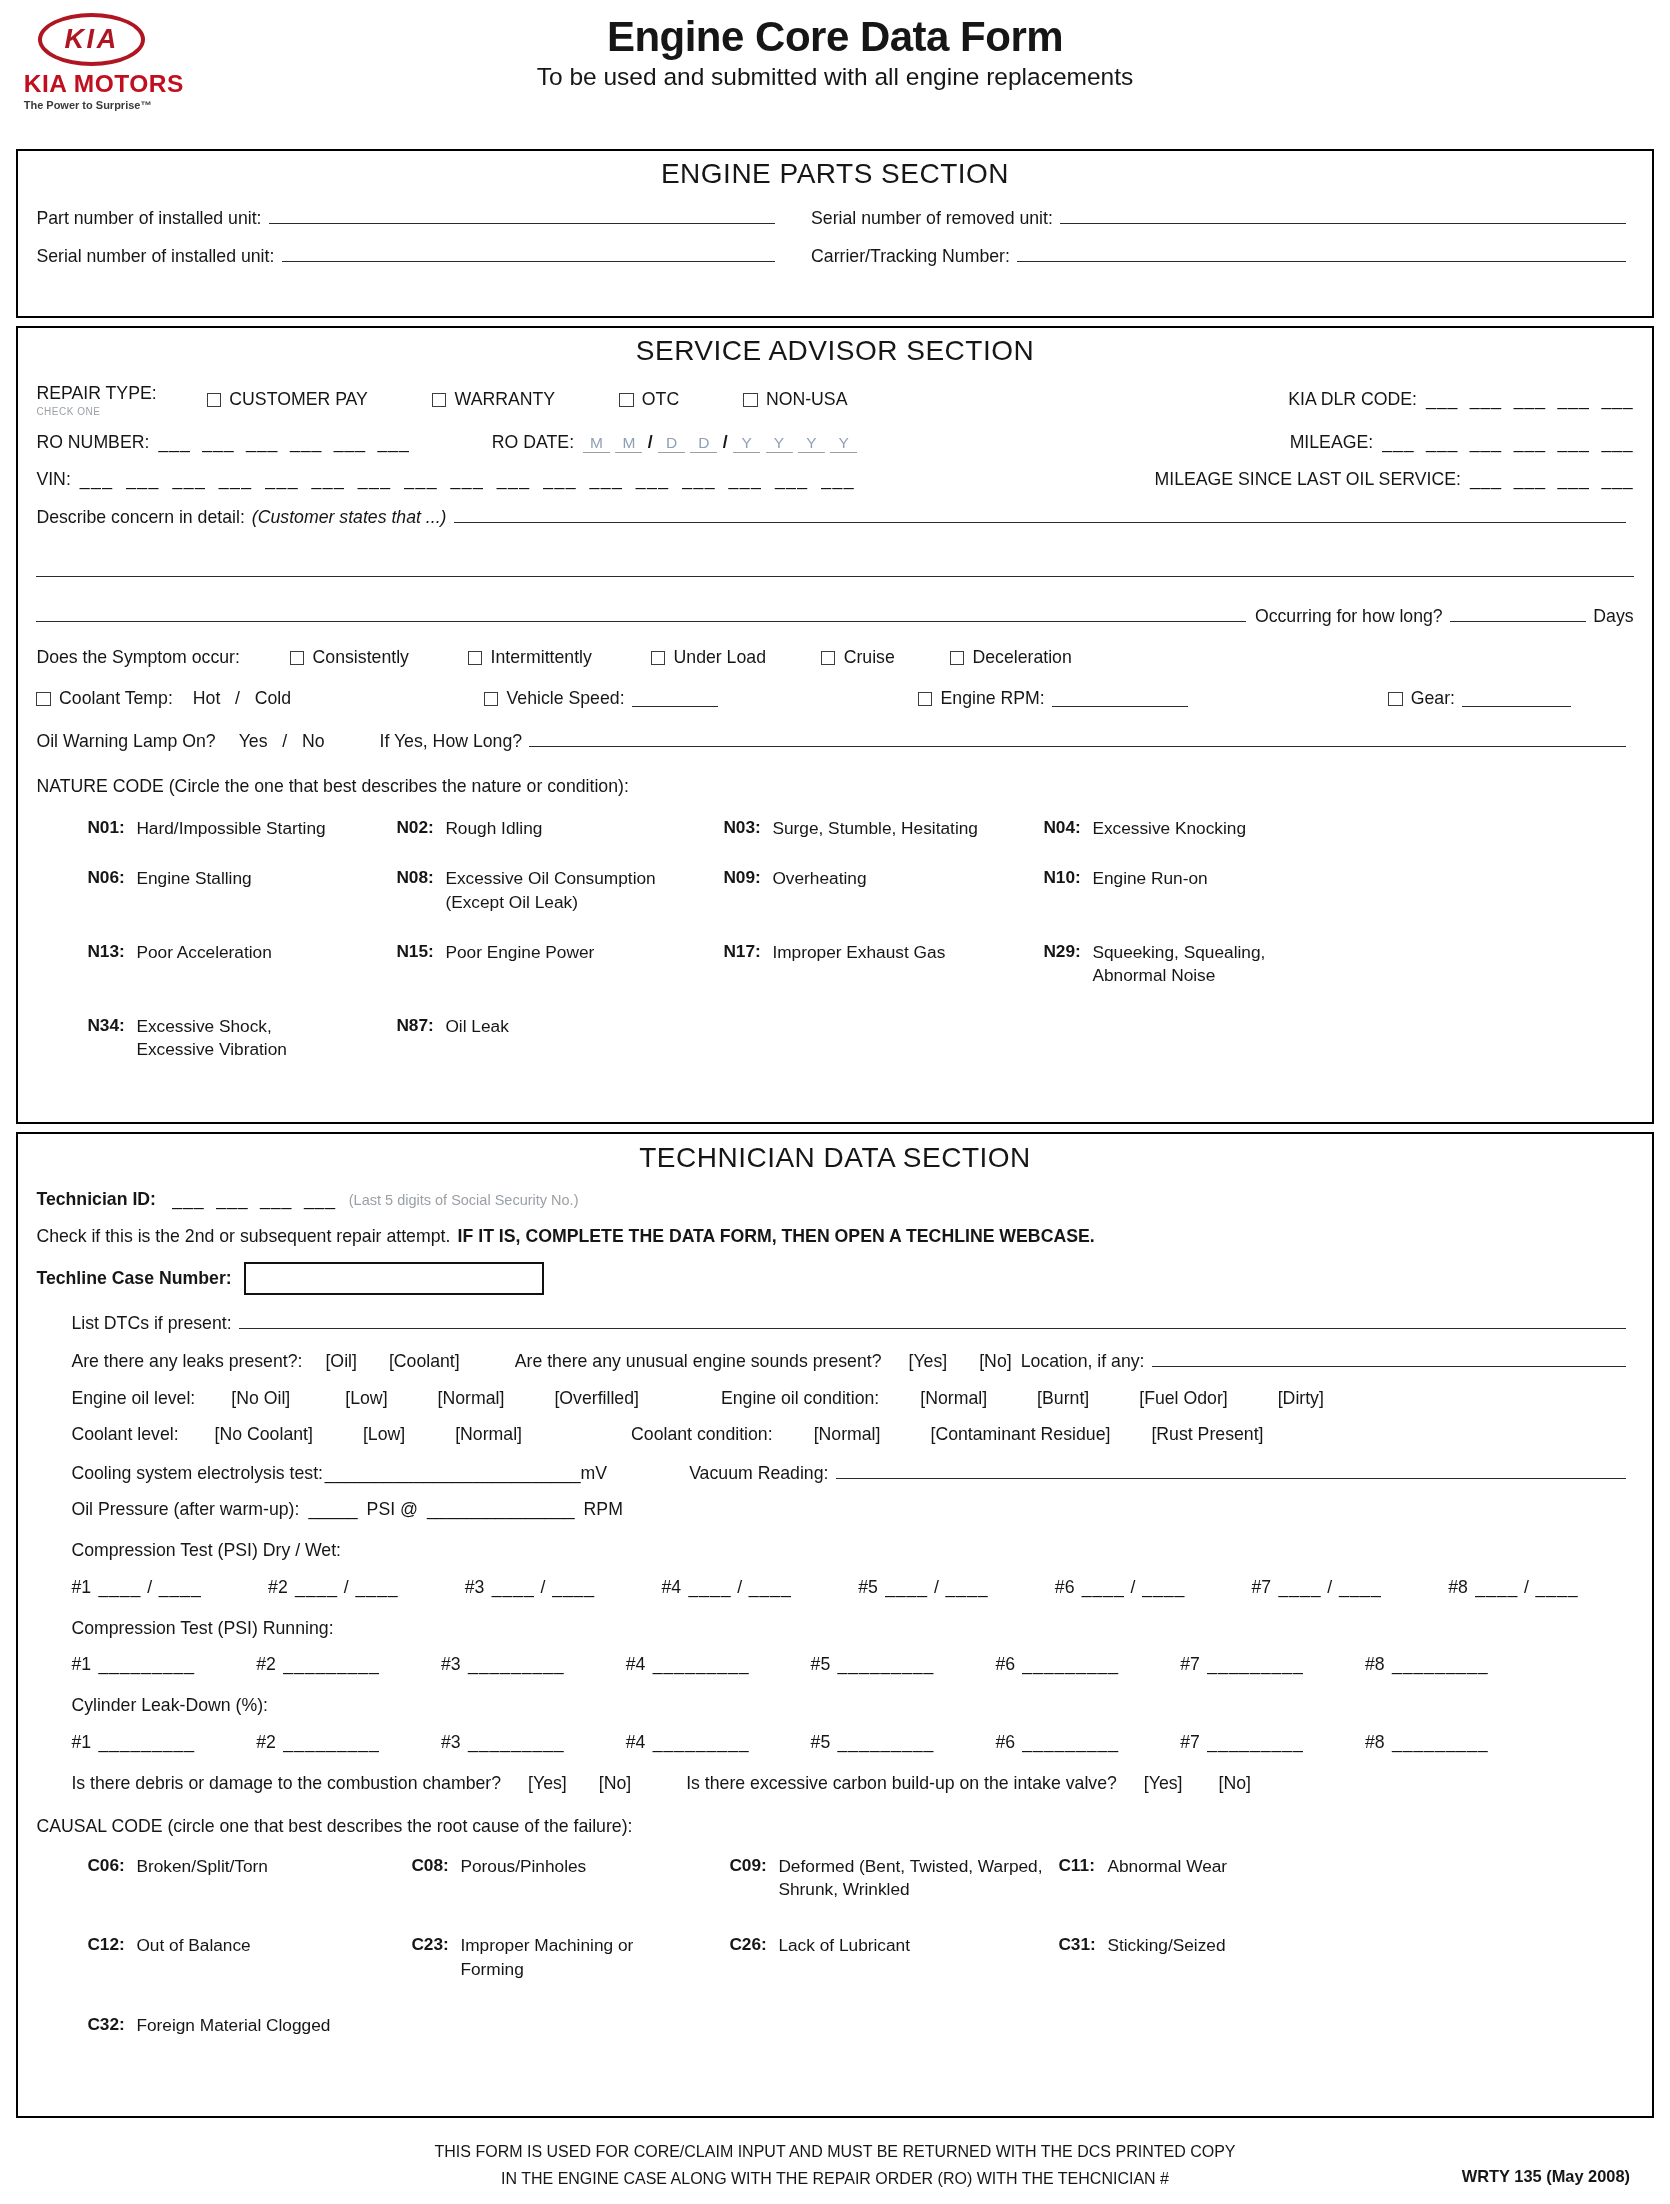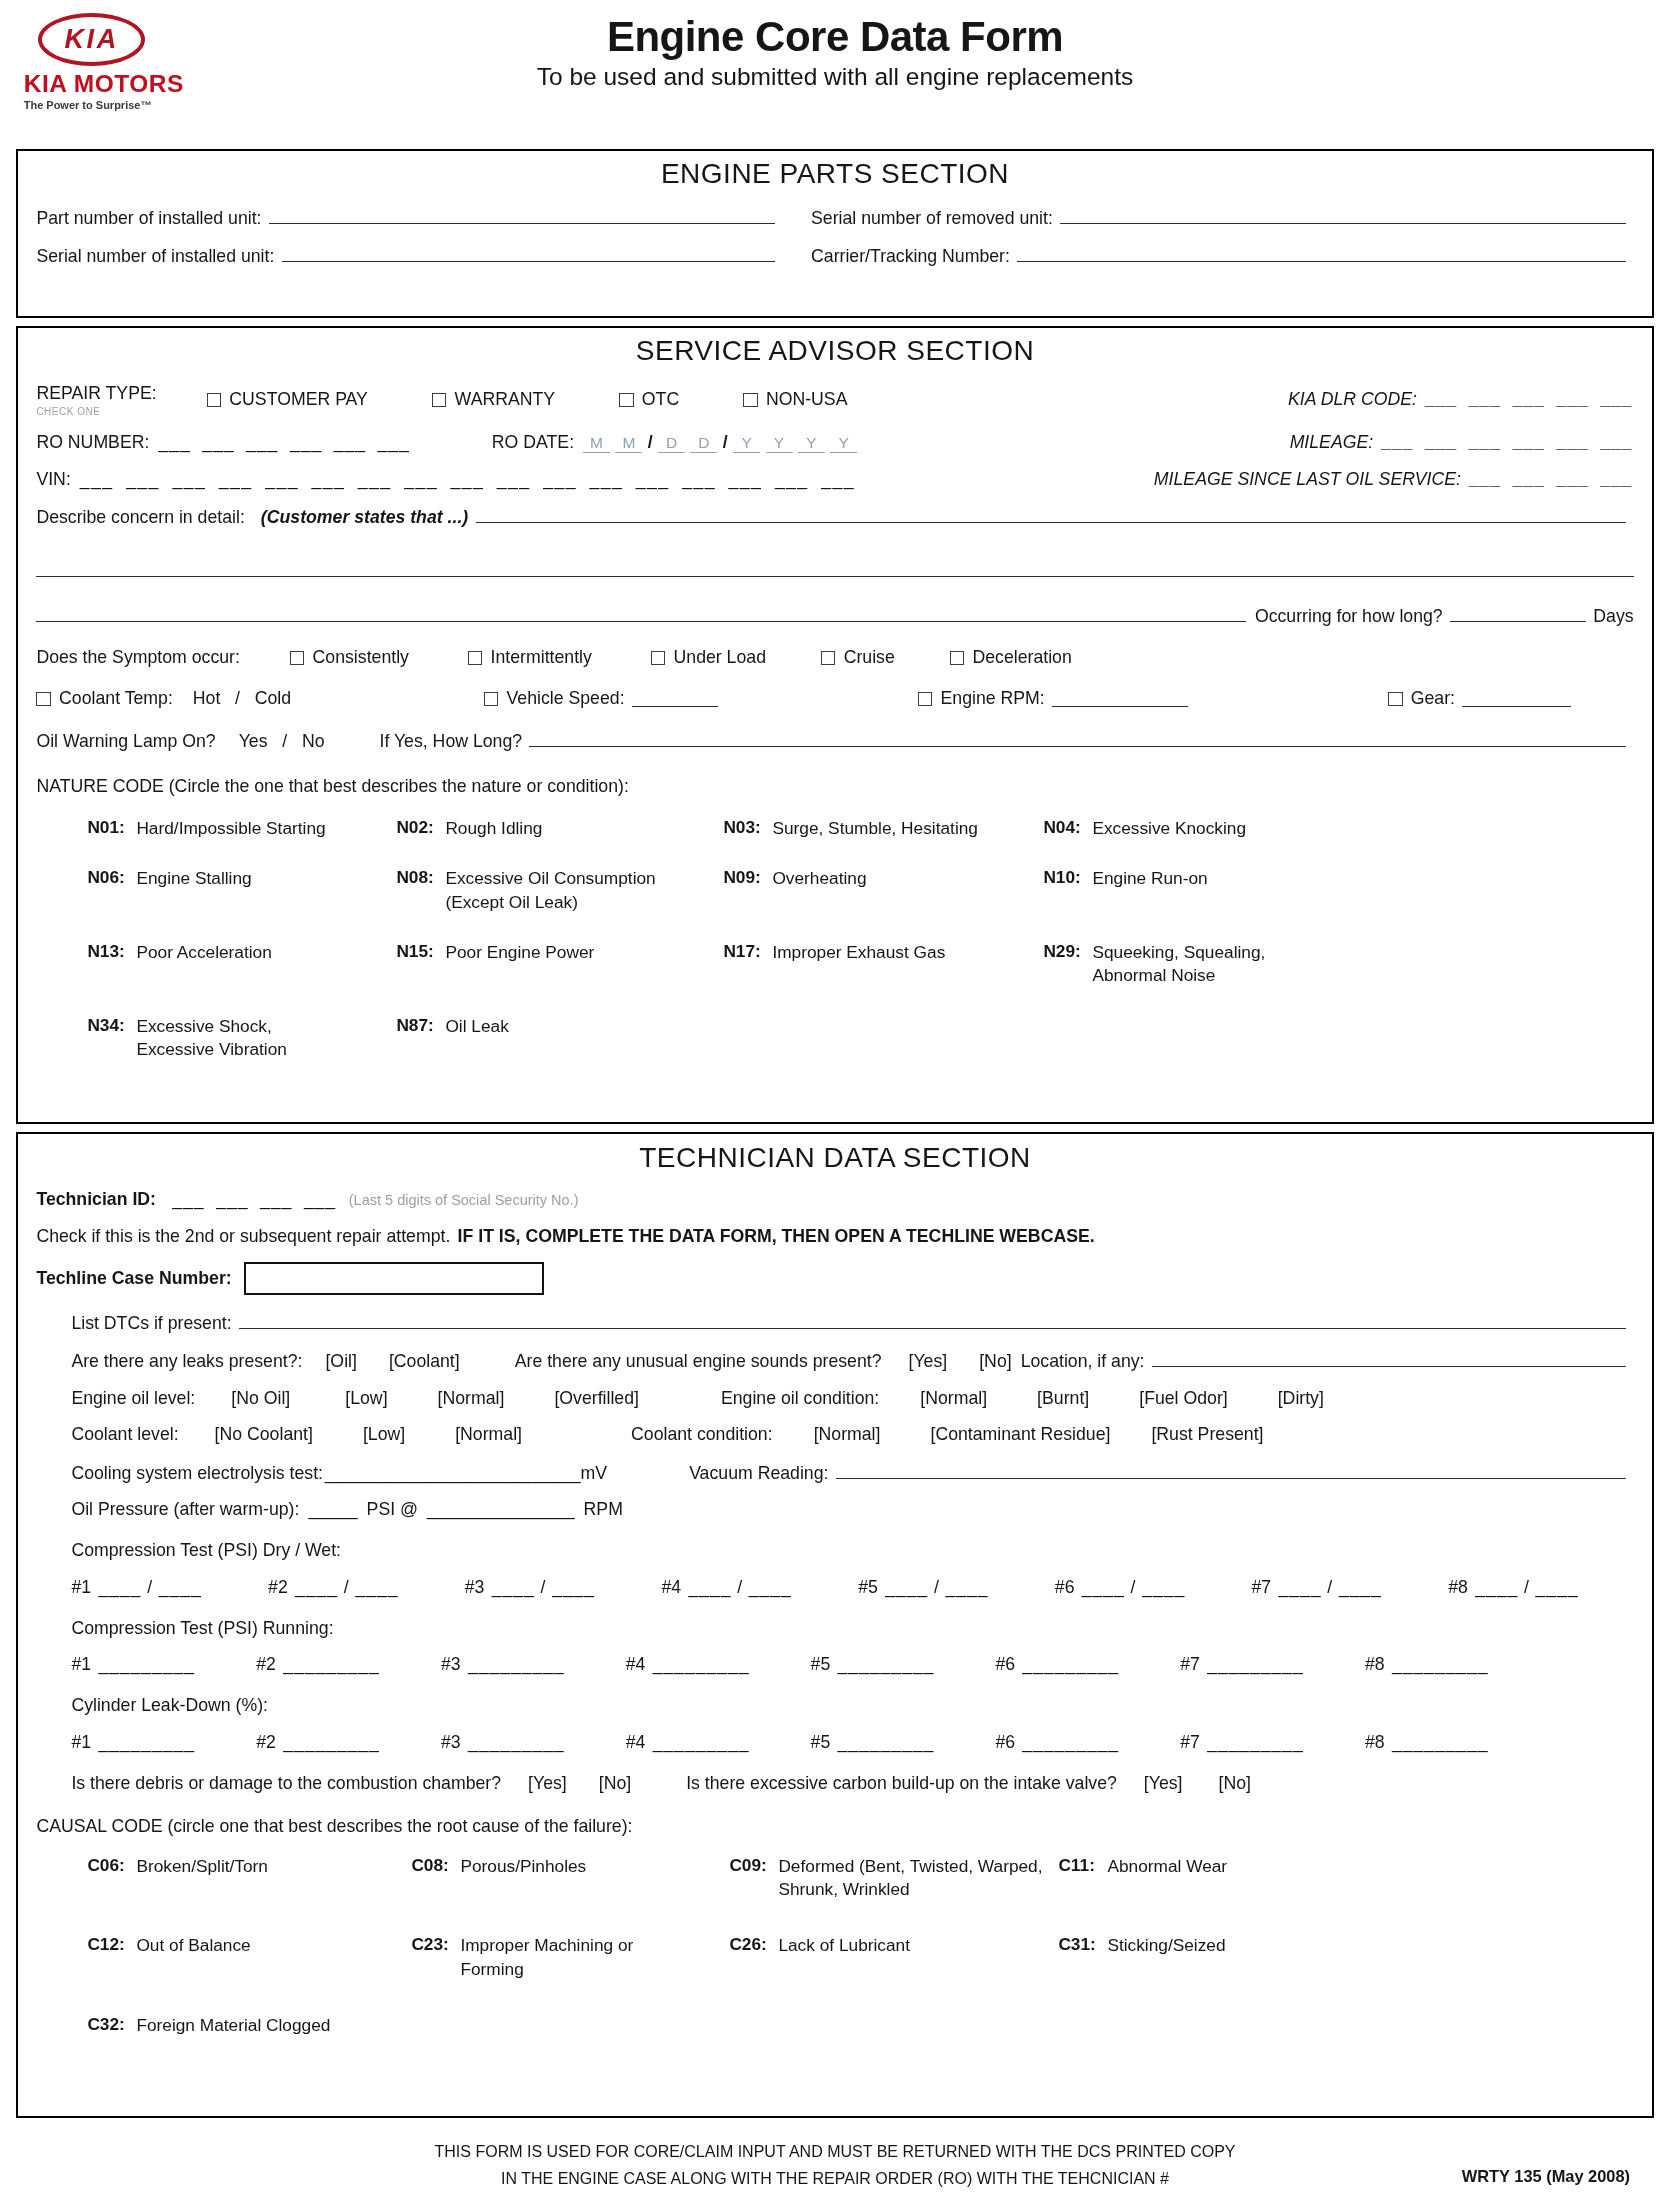--- a/index.html
+++ b/index.html
@@ -24,35 +24,35 @@
   .box-advisor{min-height:798px;}
   .box-tech{min-height:986px;}
   .sec-title{text-align:center;font-size:28px;font-weight:400;letter-spacing:0.5px;margin-bottom:1.8px;}
 
   
   .row{display:flex;align-items:baseline;margin-top:15.5px;font-size:17.7px;}
   .row.center{align-items:center;}
   .grp{display:flex;align-items:baseline;white-space:nowrap;}
   .lbl{white-space:nowrap;}
   .b{font-weight:700;}
-  .ital{font-style:italic;margin-left:16px;white-space:nowrap;font-weight:bold;}
+  .ital{font-style:italic;margin-left:7px;white-space:nowrap;}
   .pre{white-space:pre;}
   .fl{flex:1 1 36px;height:18px;border-bottom:1.4px solid #2b2b2b;margin:0 7.3px;}
   .fl.m0{margin:0;}
   .ul{display:inline-block;height:16.4px;border-bottom:1.4px solid #2b2b2b;margin:0 7.3px;}
   .w95{width:86px;} .w120{width:109px;} .w150{width:136px;}
   .blanks{white-space:pre;letter-spacing:0.9px;margin-left:9px;}
   .cb{flex:none;display:inline-block;width:14.5px;height:14.5px;border:1.8px solid #3c3c3c;margin-right:8.2px;background:#fff;}
   .cb-item{display:flex;align-items:center;white-space:nowrap;}
   .opt{white-space:nowrap;}
   .note{font-size:14.5px;color:#9aa0a6;margin-left:12.7px;white-space:nowrap;}
   .small-gray{font-size:10px;color:#9aa0a6;letter-spacing:0.5px;margin-top:1.8px;}
   .stack{display:flex;flex-direction:column;} .ml25{margin-left:23px;} .ml30{margin-left:27px;} .ml35{margin-left:32px;}
   .ml40{margin-left:36px;} .ml45{margin-left:41px;} .ml55{margin-left:50px;} .ml60{margin-left:55px;}
-  .ml65{margin-left:59px;} .ml70{margin-left:64px;} .ml90{margin-left:82px;} .mla{margin-left:auto;font-style:italic;}
+  .ml65{margin-left:59px;} .ml70{margin-left:64px;} .ml90{margin-left:82px;} .mla{margin-left:auto;}
   .ind{margin-left:35px;}
   .sb{justify-content:space-between;padding-right:55px;}
 
   
   .dcell{display:inline-block;width:27px;margin:0 2.7px;text-align:center;border-bottom:1.4px solid #9aa0a6;color:#8fa0b5;font-size:15.5px;}
   .dslash{font-weight:700;margin:0 2.7px;}
 
   
   .case-box{display:inline-block;width:300px;height:33px;border:2.7px solid #111;margin-left:12.7px;vertical-align:middle;background:#fff;}
 

